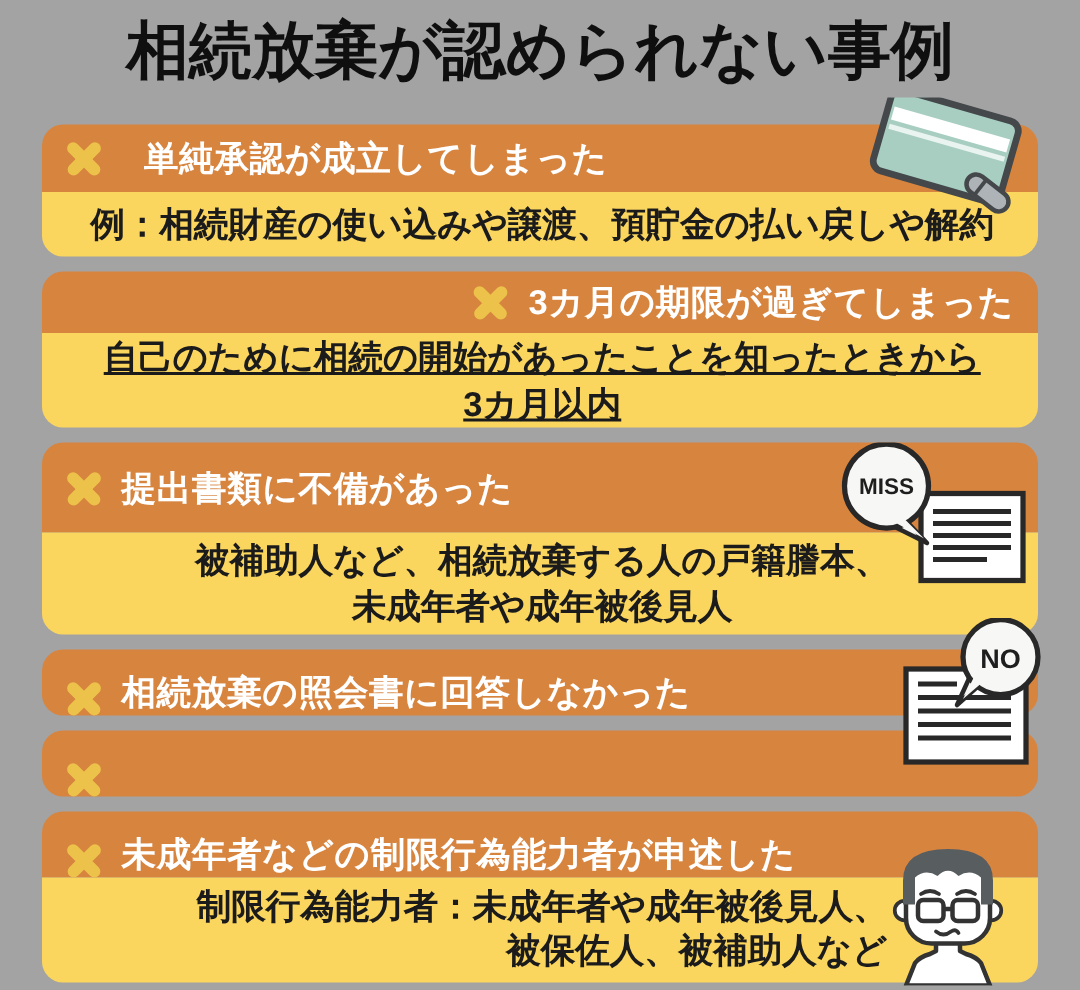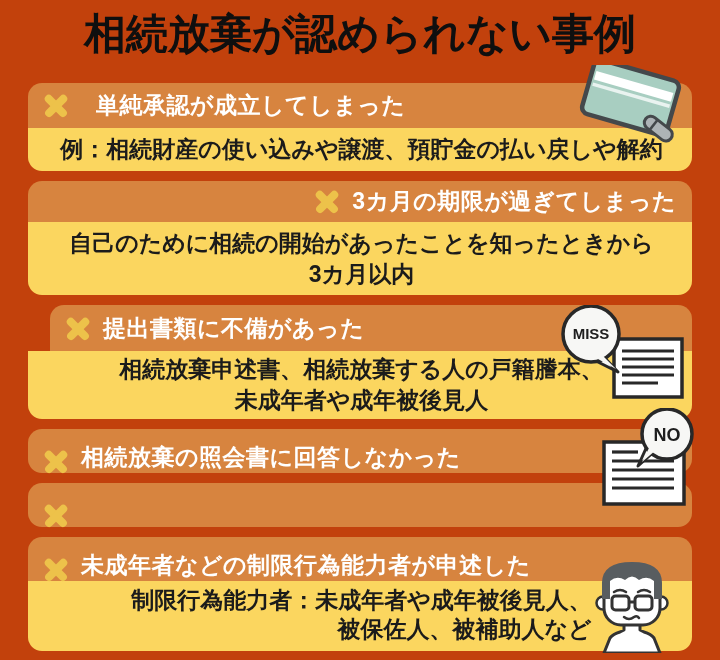--- a/index.html
+++ b/index.html
@@ -1,18 +1,18 @@
 <!DOCTYPE html>
 <html><head>
 <meta charset="utf-8">
 <style>
   * { margin:0; padding:0; box-sizing:border-box; }
   html,body { background:#ffffff; }
   body { font-family:"Liberation Sans","DejaVu Sans",sans-serif; }
-  .page { position:relative; width:720px; height:660px; background:#c2410c; overflow:hidden; }
+  .page { position:relative; width:720px; height:660px; background:#a3a3a3; overflow:hidden; }
 
   .title {
     position:absolute; top:10px; left:0; width:720px;
     text-align:center; font-size:42px; font-weight:900; color:#0f0f0f;
     letter-spacing:0px; line-height:1.15;
   }
 
   .stack {
     position:absolute; left:28px; top:83px; width:664px;
     display:flex; flex-direction:column; gap:10px;
@@ -20,30 +20,30 @@
 
   .sec { position:relative; }
 
   .sec-header {
     background:#D7843F; color:#ffffff;
     display:flex; align-items:center; gap:13px;
     padding:0 16px; border-radius:14px;
     font-size:23px; font-weight:800; letter-spacing:0.5px;
   }
   .sec.has-body .sec-header { border-radius:14px 14px 0 0; }
-  .h45 { height:45px;gap:28px; } .h42 { height:46px;margin-left:22px; } .h44 { height:44px;align-items:flex-end; } .h41 { height:41px;justify-content:flex-end; }
+  .h45 { height:45px;gap:28px; } .h42 { height:60px; } .h44 { height:44px;align-items:flex-end; } .h41 { height:41px;justify-content:flex-end; }
 
   .sec-body {
     background:#FBD65F; color:#1b1b1b;
     border-radius:0 0 14px 14px;
     padding:0 14px 0 17px;
     font-size:23px; font-weight:600; line-height:31px;
     display:flex; flex-direction:column; justify-content:center;text-align:center;
   }
-  .b43 { height:43px; } .b73 { height:73px; } .b68 { height:68px; } .b70 { height:70px; }
+  .b43 { height:43px; } .b73 { height:63px;text-decoration:underline; } .b68 { height:68px; } .b70 { height:70px; }
   .indent2 { padding-left:206px;font-family:Liberation Mono, monospace; }
 
   
   .xmark { position:relative; width:24px; height:24px; flex:0 0 24px; }
   .xmark::before, .xmark::after {
     content:""; position:absolute; left:-2px; top:8.5px;
     width:28px; height:7.5px; border-radius:4px; background:#EDC24A;
   }
   .xmark::before { transform:rotate(45deg); }
   .xmark::after  { transform:rotate(-45deg); }
@@ -99,21 +99,21 @@
         <span>3カ月以内</span>
       </div>
     </section>
 
     <section class="sec has-body">
       <div class="sec-header h42">
         <span class="xmark"></span>
         <span>提出書類に不備があった</span>
       </div>
       <div class="sec-body b68">
-        <span>相続放棄申述書、相続放棄する人の戸籍謄本、</span>
+        <span>被補助人など、相続放棄する人の戸籍謄本、</span>
         <span>未成年者や成年被後見人</span>
       </div>
       <svg class="icon-abs icon-miss" width="136" height="98" viewBox="0 0 136 98">
         <rect x="56" y="34" width="68" height="58" fill="#ffffff" stroke="#282828" stroke-width="3.5"></rect>
         <line x1="64" y1="46" x2="116" y2="46" stroke="#282828" stroke-width="3.2"></line>
         <line x1="64" y1="54" x2="116" y2="54" stroke="#282828" stroke-width="3.2"></line>
         <line x1="64" y1="62" x2="116" y2="62" stroke="#282828" stroke-width="3.2"></line>
         <line x1="64" y1="70" x2="116" y2="70" stroke="#282828" stroke-width="3.2"></line>
         <line x1="64" y1="78" x2="100" y2="78" stroke="#282828" stroke-width="3.2"></line>
         <path d="M44,50 L60,67 L38,56 Z" fill="#F7F7F5" stroke="#282828" stroke-width="3" stroke-linejoin="round"></path>

